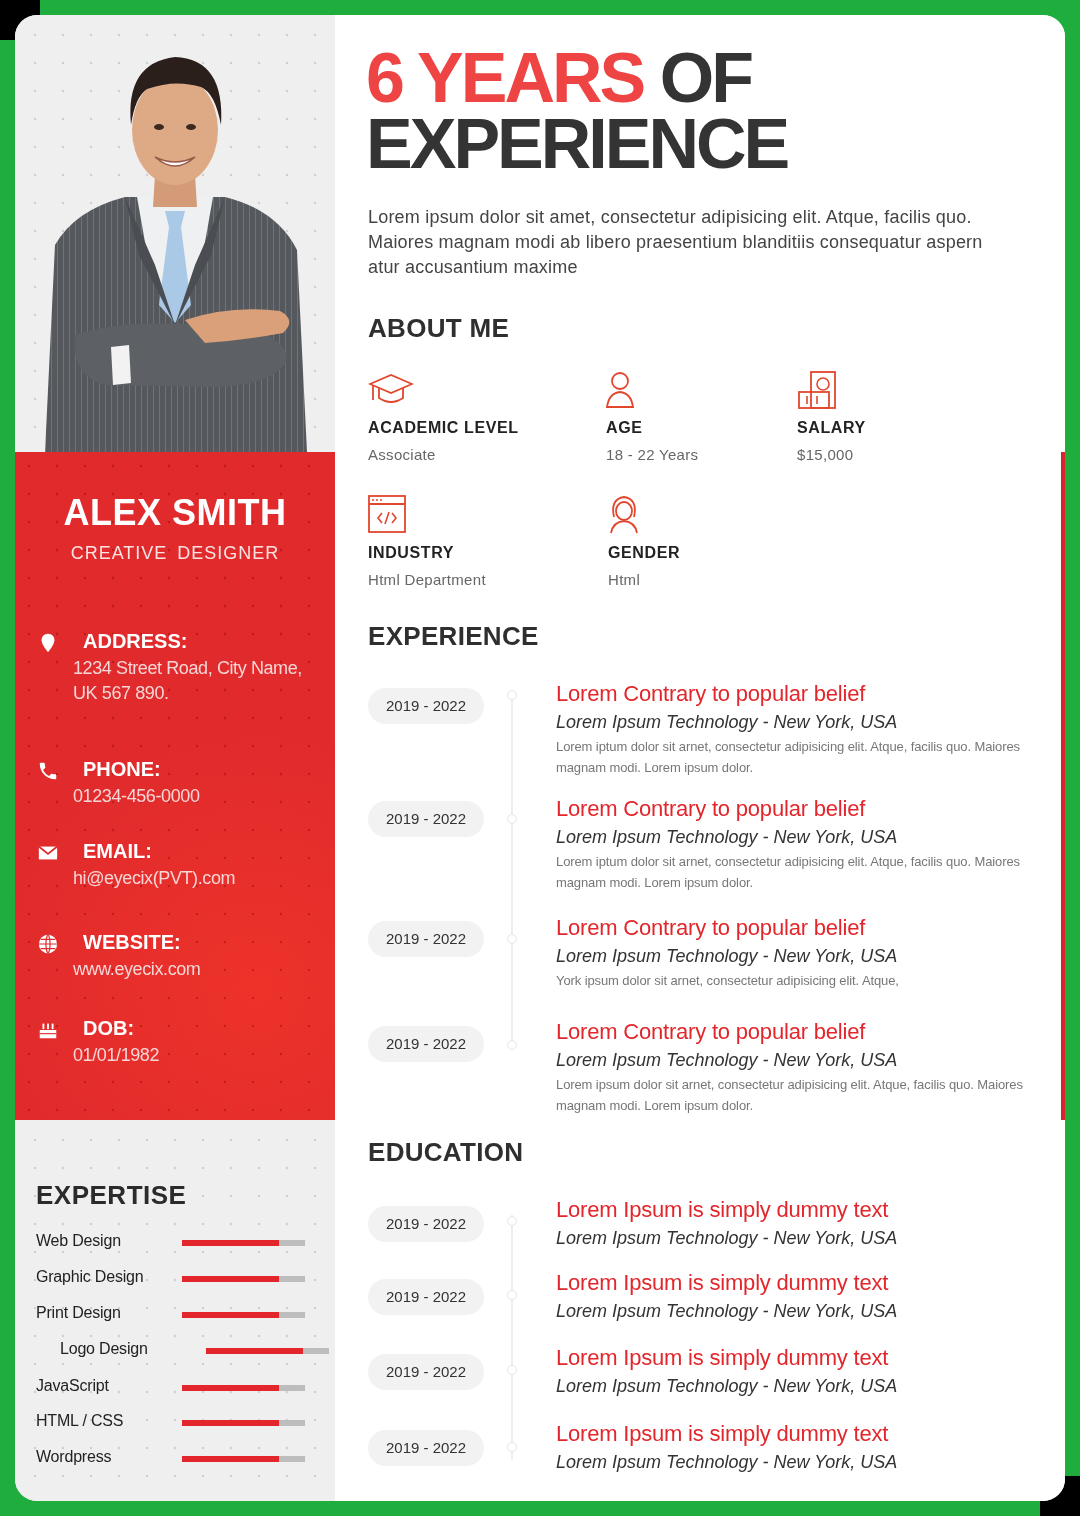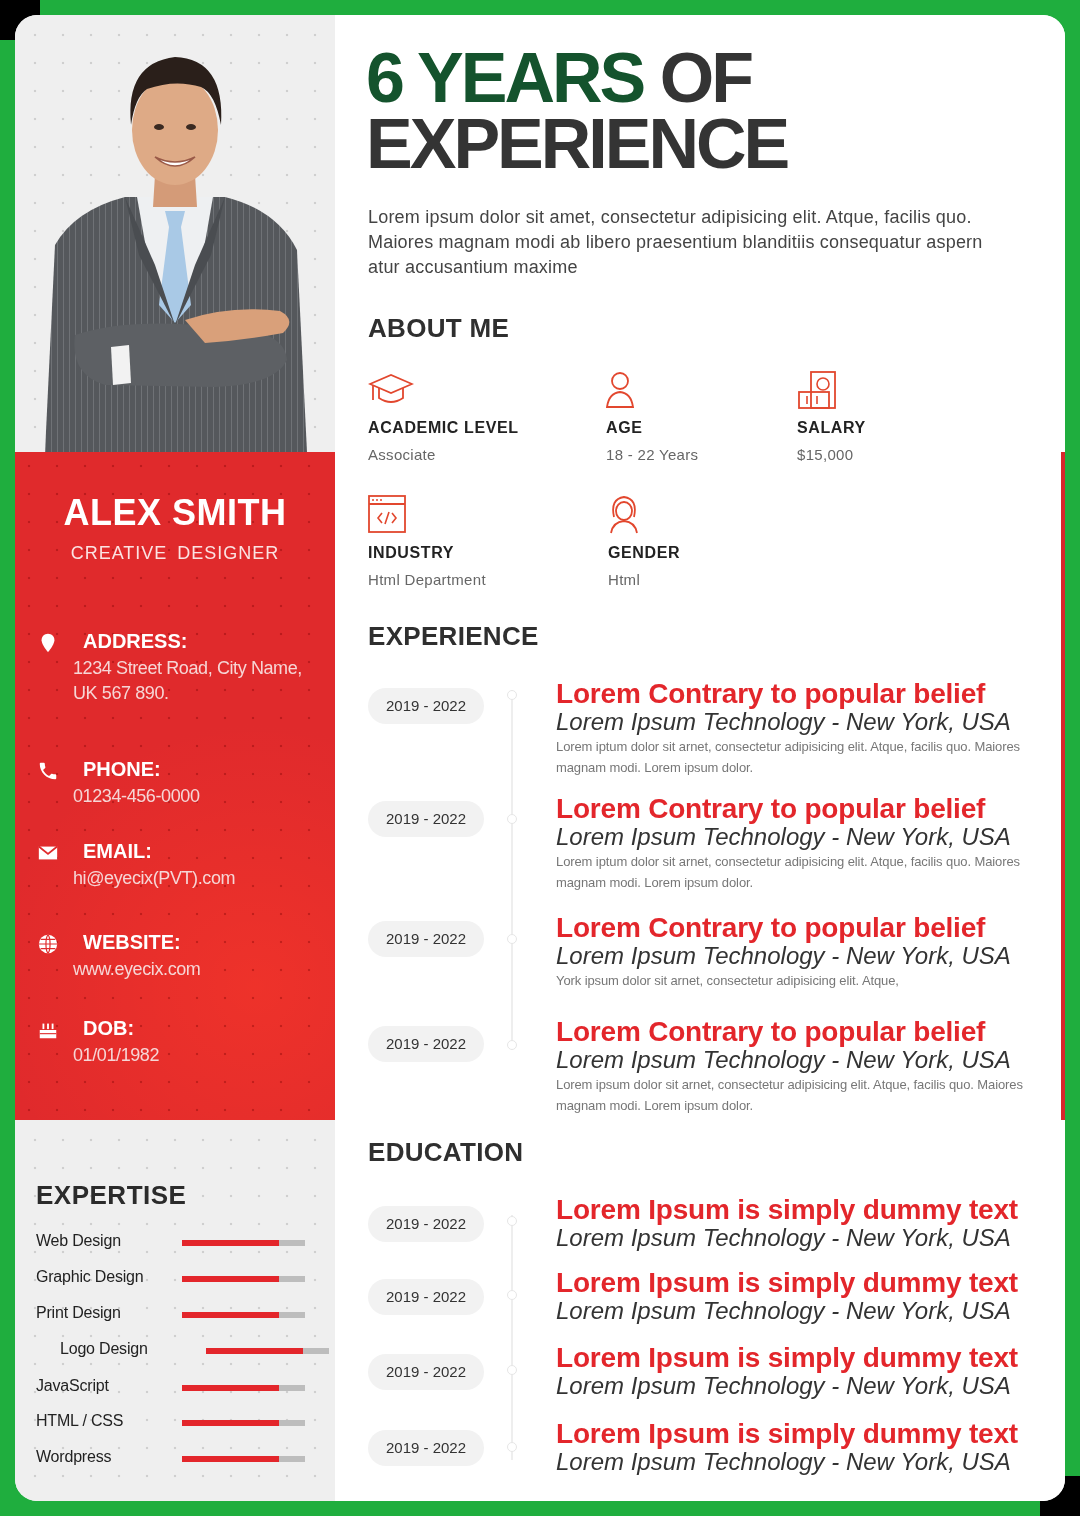--- a/index.html
+++ b/index.html
@@ -54,38 +54,38 @@
   .expertise { position: absolute; left: 0; top: 1105px; width: 320px; height: 381px; }
   .exp-title { position: absolute; left: 21px; top: 60px; font-weight: 700; font-size: 26px; color: #2b2b2b; letter-spacing: 0.5px; }
   .skill { position: absolute; left: 21px; width: 280px; height: 24px; }
   .skill .sname { position: absolute; left: 0; top: 0; font-size: 16px; color: #222; letter-spacing: -0.2px; }
   .skill .track { position: absolute; left: 146px; top: 8px; width: 123px; height: 6px; background: #bdbdbd; }
   .skill .fill { position: absolute; left: 0; top: 0; height: 6px; background: #e3262b; }
 
   
   .right { position: absolute; left: 320px; top: 0; width: 730px; height: 100%; background: #fff; }
   .headline { position: absolute; left: 31px; top: 30px; font-weight: 700; font-size: 70px; line-height: 66px; letter-spacing: -3px; color: #343434; }
-  .headline .red { color: #14532d; }
+  .headline .red { color: #ef4444; }
   .intro { position: absolute; left: 33px; top: 190px; width: 650px; font-size: 18px; line-height: 25px; color: #444; letter-spacing: 0.2px; }
   .sec-title { position: absolute; left: 33px; font-weight: 700; font-size: 26px; color: #2f2f2f; letter-spacing: 0.3px; }
 
   .about-item { position: absolute; width: 200px; }
   .about-item .aicon { position: absolute; left: 0; top: 0; width: 46px; height: 40px; }
   .about-item .alabel { position: absolute; left: 0; top: 49px; font-weight: 700; font-size: 16px; color: #222; letter-spacing: 0.6px; }
   .about-item .avalue { position: absolute; left: 0; top: 76px; font-size: 15px; color: #666; letter-spacing: 0.3px; }
 
   .timeline-line { position: absolute; left: 176px; width: 2px; background: #eeeeee; }
   .tl-dot { position: absolute; left: 172px; width: 10px; height: 10px; border: 1px solid #e6e6e6; border-radius: 50%; background: #fff; }
   .date-pill {
     position: absolute; left: 33px; width: 116px; height: 36px; border-radius: 18px;
     background: #f2f2f2; font-size: 15px; color: #333; text-align: center; line-height: 36px;
   }
   .entry { position: absolute; left: 221px; width: 470px; }
-  .entry .etitle { font-weight: 700; font-size: 28px; color: #e3262b; line-height: 28px; letter-spacing: -0.2px; }
-  .entry .esub { font-style: italic; font-size: 24px; color: #333; line-height: 28px; }
+  .entry .etitle { font-weight: 400; font-size: 22px; color: #e3262b; line-height: 28px; letter-spacing: -0.2px; }
+  .entry .esub { font-style: italic; font-size: 18px; color: #333; line-height: 28px; }
   .entry .edesc { font-size: 13px; color: #777; line-height: 21px; letter-spacing: -0.1px; }
 
   .red-edge { position: absolute; right: 0; top: 437px; width: 4px; height: 668px; background: #d7262c; }
 </style>
 </head>
 <body>
 
 <div class="frame-corner-tl"></div>
 <div class="frame-corner-br"></div>
 

